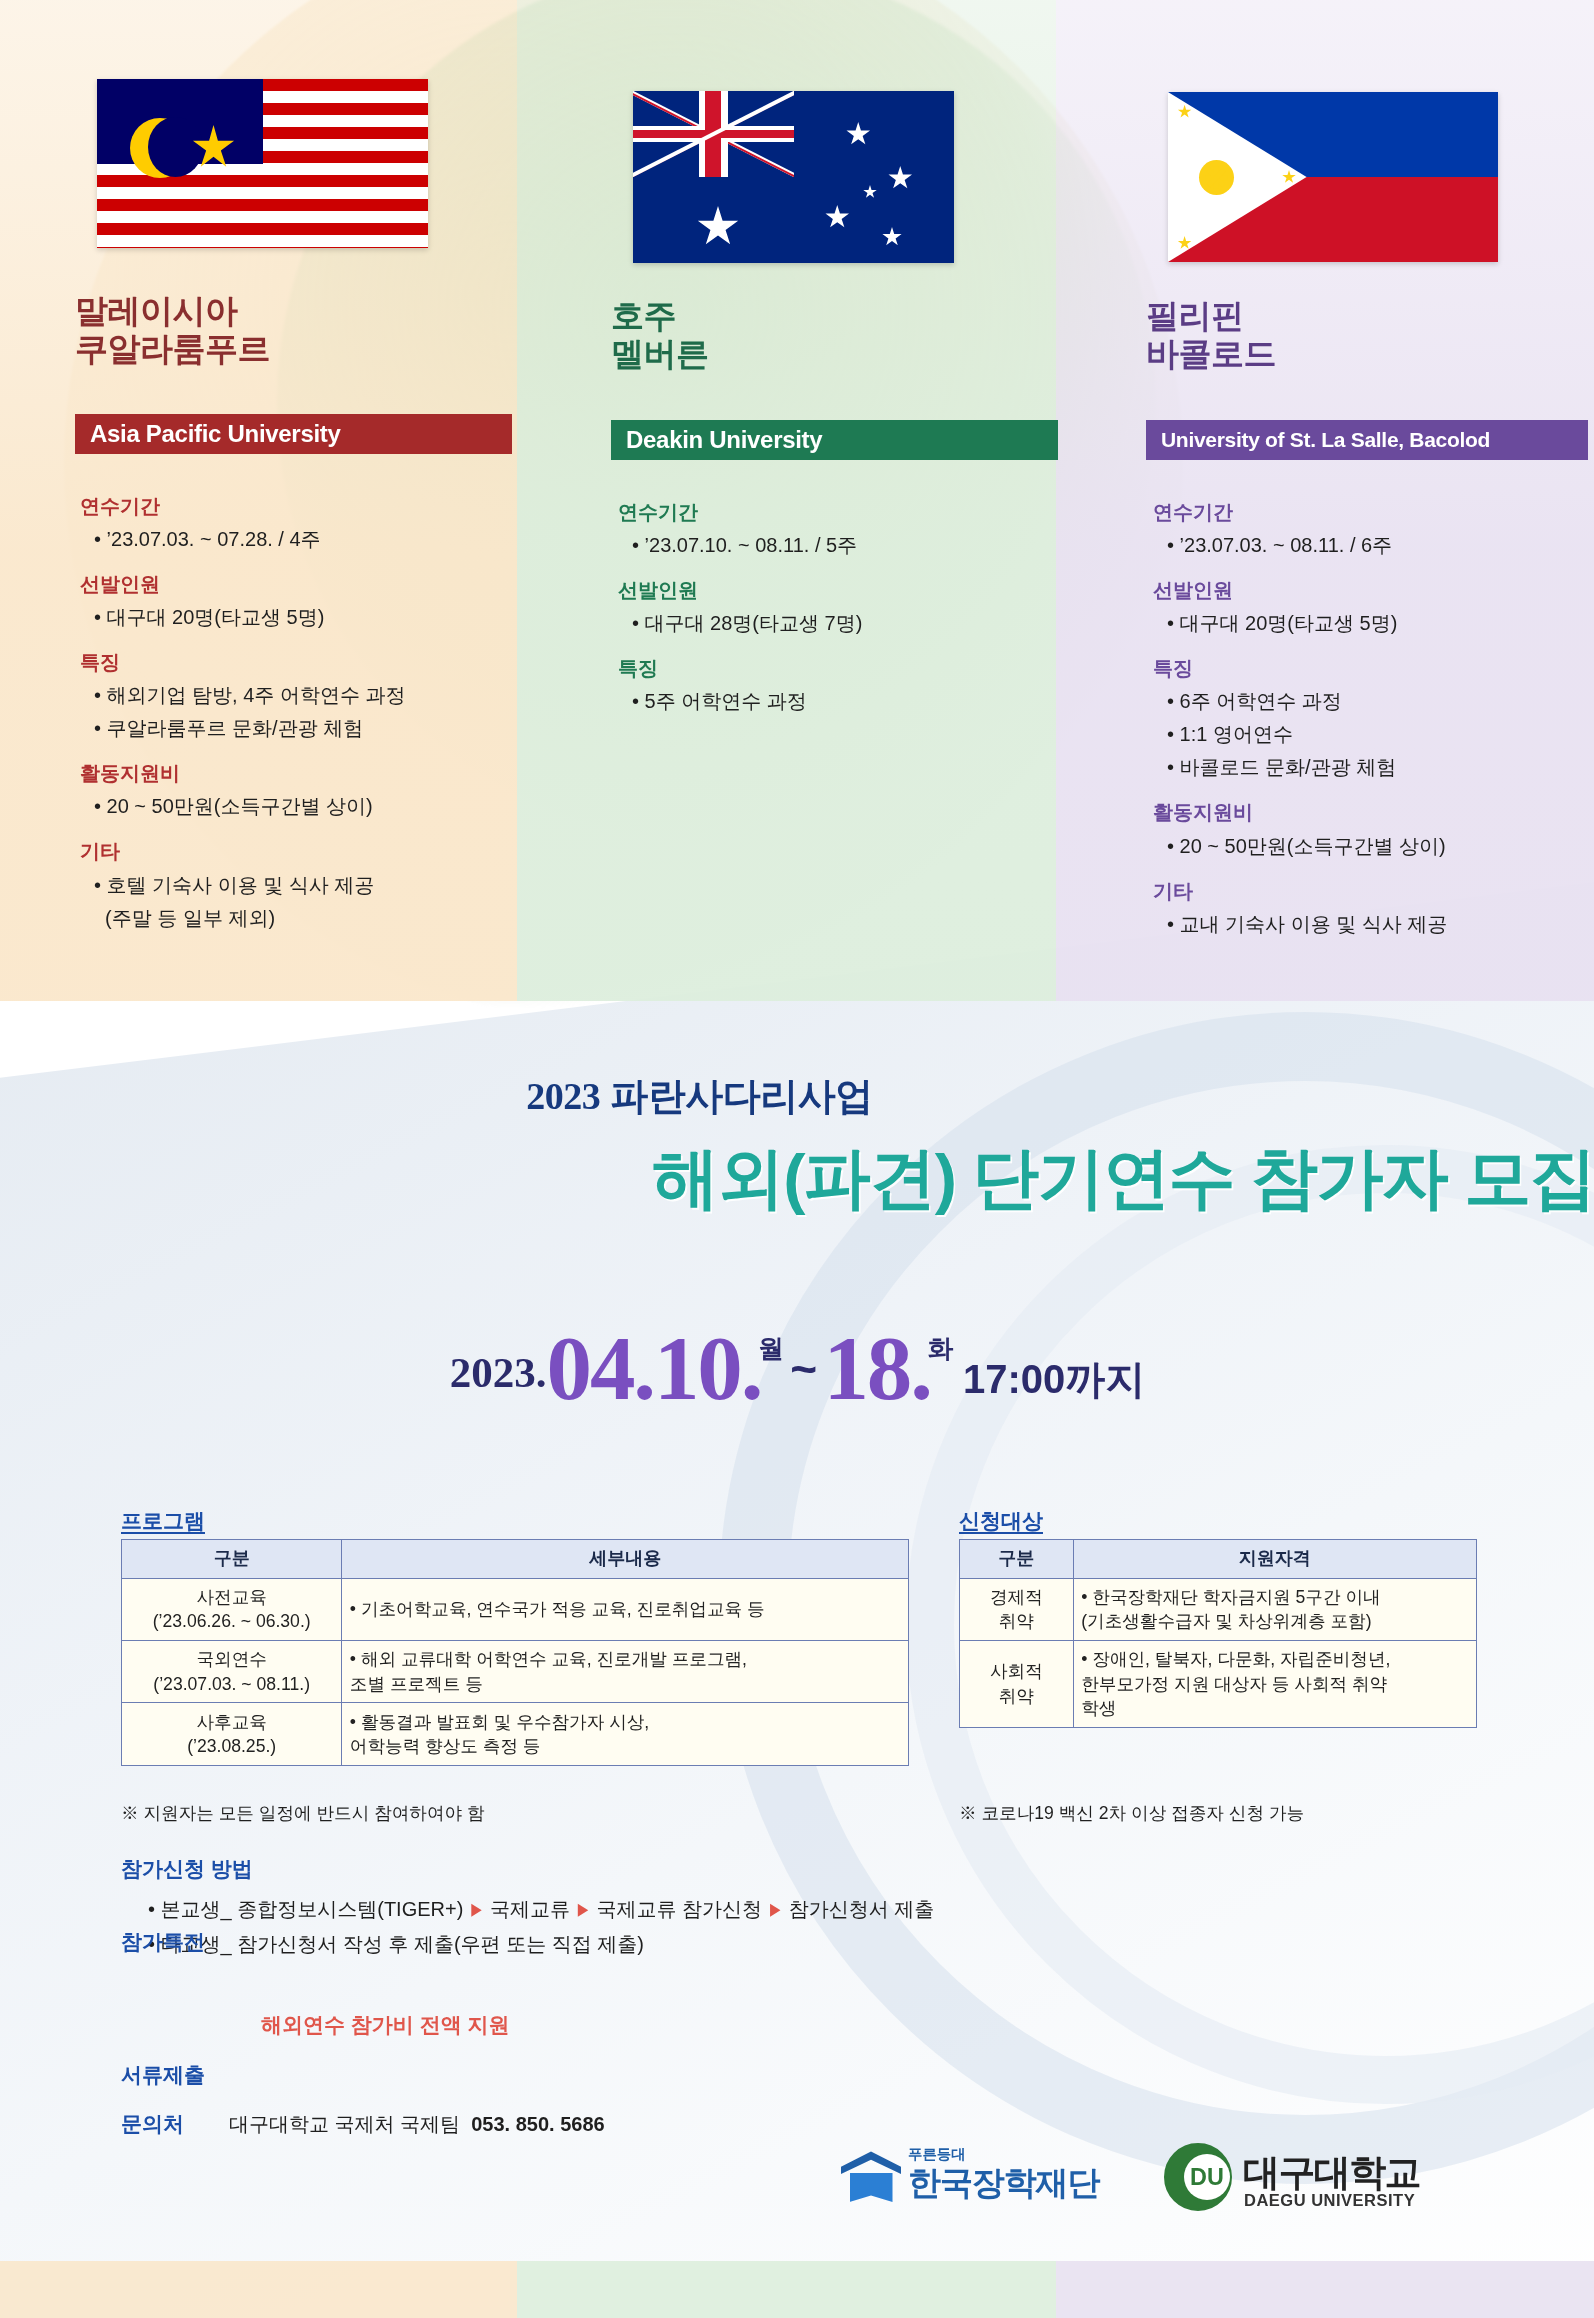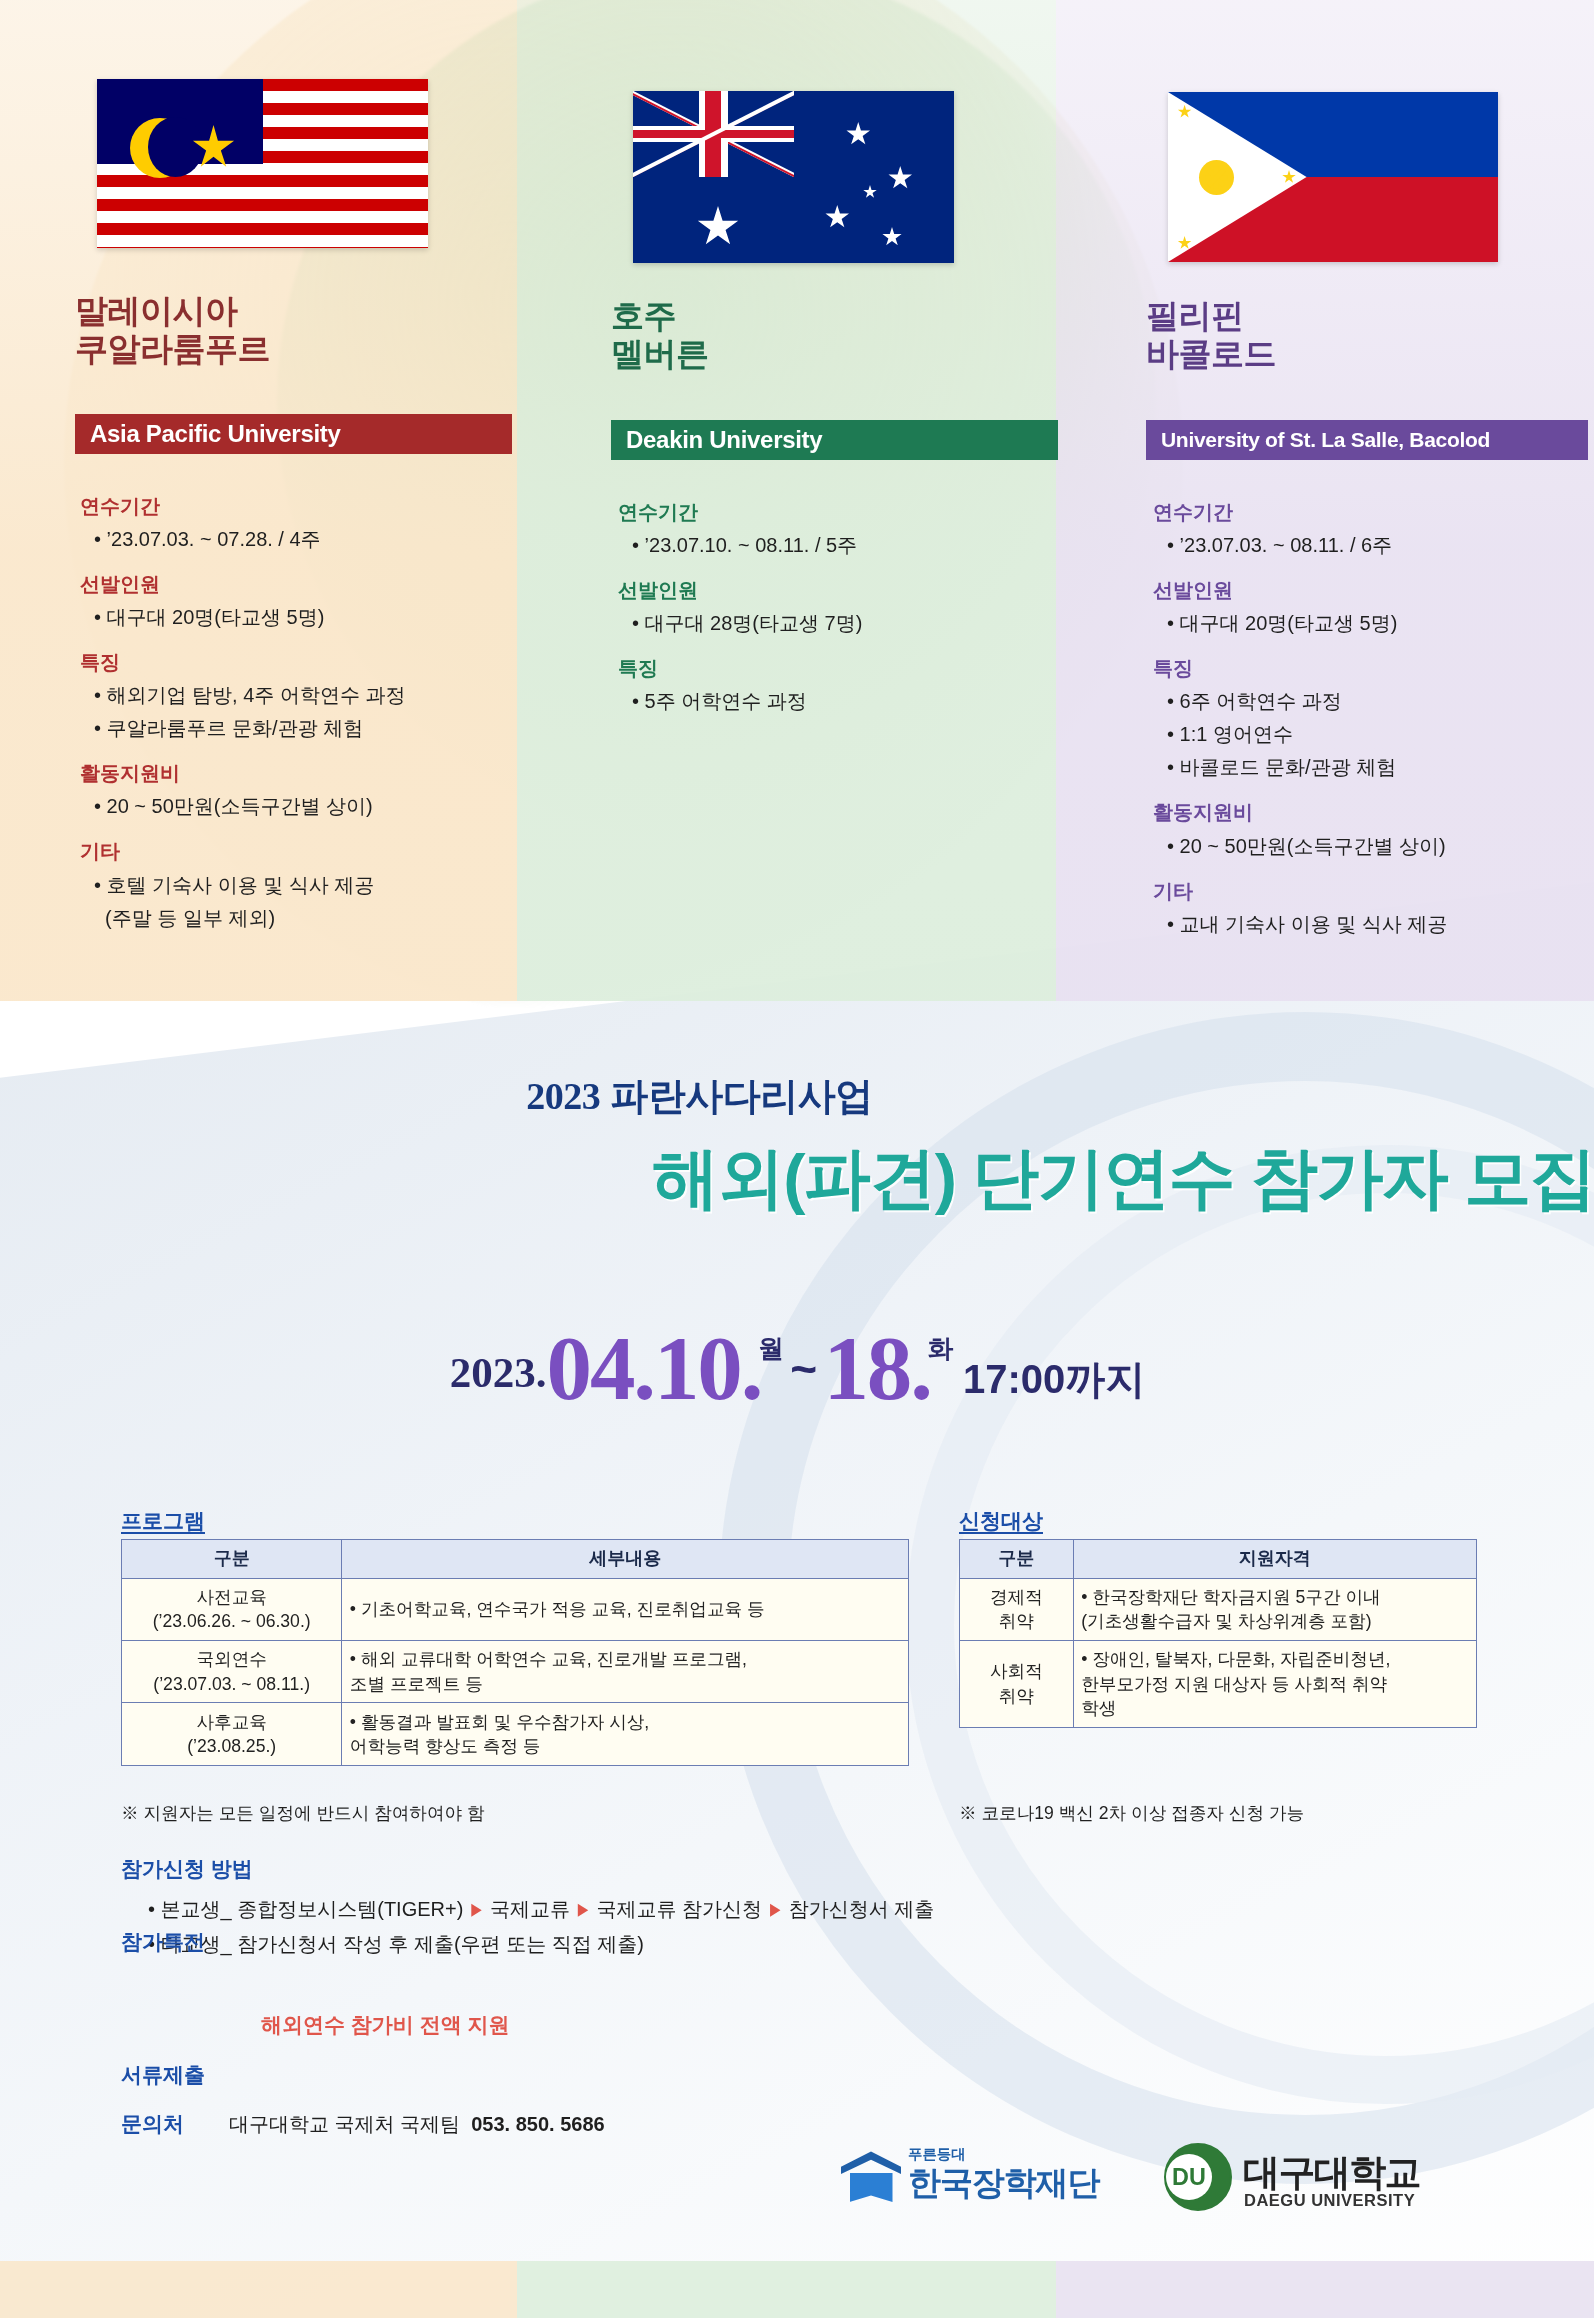--- a/index.html
+++ b/index.html
@@ -365,21 +365,21 @@
     position:absolute; left:8.5px; top:31px; width:43px; height:29px; background:#2b7fd4;
     clip-path: polygon(0% 0%, 100% 0%, 100% 100%, 50% 78%, 0% 100%);
   }
   .kosaf-small { position:absolute; left:67px; top:3.2px; font-size: 14.4px; color:#1f5fa8; font-weight:700; }
   .kosaf-name { position:absolute; left:67px; top:19px; font-size: 33px; font-weight:800; color:#1f5fa8; letter-spacing:-1.1px; }
 
   .logo-daegu { position: absolute; left: 1164px; top: 2140px; width: 330px; height: 75px; }
   .daegu-seal {
     position:absolute; left:0; top:3.2px; width:68px; height:68px; border-radius:50%;
     background:#2f7a37; border:2.7px solid #2f7a37; box-sizing:border-box;
-    display:flex; align-items:center; justify-content:flex-start;
+    display:flex; align-items:center; justify-content:flex-end;
   }
   .daegu-seal-in {
     width:46px; height:46px; border-radius:50%; background:#ffffff;
     display:flex; align-items:center; justify-content:center;
     color:#2f7a37; font-size:23.4px; font-weight:800;
   }
   .daegu-ko { position:absolute; left:79px; top:7.5px; font-size:37px; font-weight:800; color:#222; letter-spacing:-1.6px; }
   .daegu-en { position:absolute; left:80px; top:51px; font-size:16.5px; font-weight:700; color:#333; letter-spacing:0.5px; }
 </style>
 </head>

